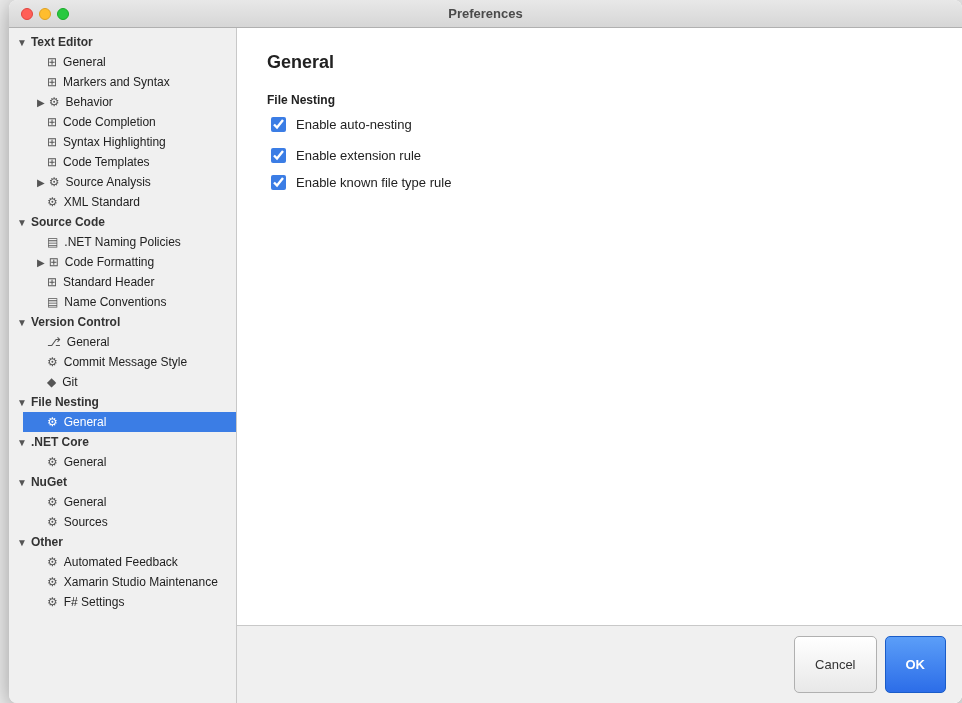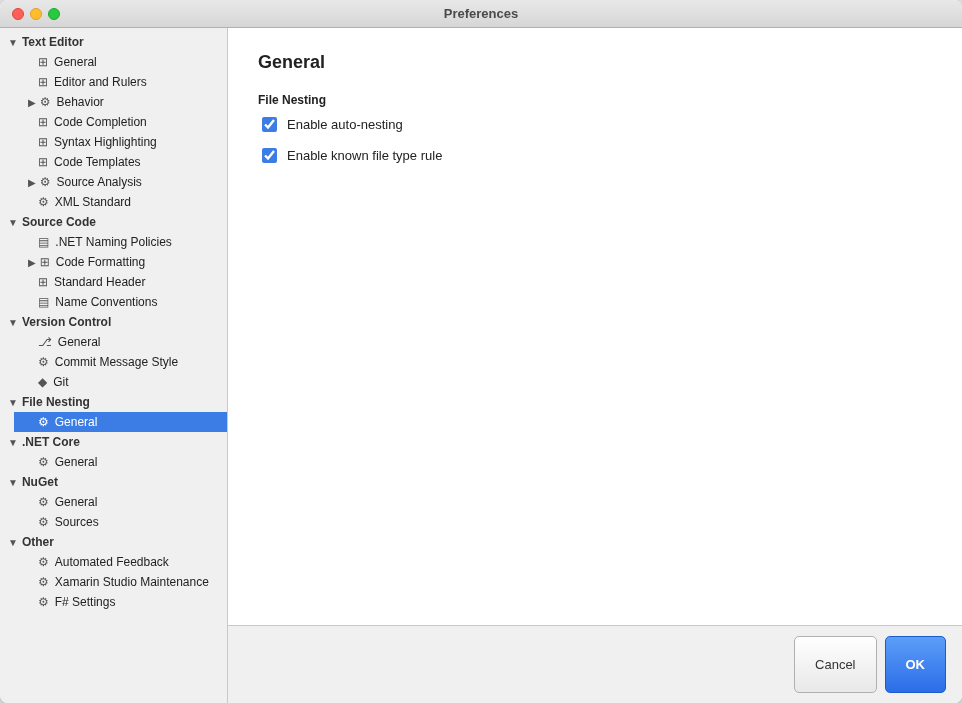--- a/index.html
+++ b/index.html
@@ -14,20 +14,21 @@
     }
     .window {
       width: 962px;
       height: 703px;
       background: #f5f5f5;
       border-radius: 8px;
       box-shadow: 0 4px 24px rgba(0,0,0,0.35);
       display: flex;
       flex-direction: column;
       overflow: hidden;
+      margin-left: 9px;
     }
     .titlebar {
       background: linear-gradient(to bottom, #e8e8e8, #d6d6d6);
       height: 28px;
       display: flex;
       align-items: center;
       padding: 0 12px;
       border-bottom: 1px solid #b0b0b0;
       border-radius: 8px 8px 0 0;
       position: relative;
@@ -200,21 +201,21 @@
         <span class="arrow">▼</span>
         <span>Text Editor</span>
       </div>
       <div class="sidebar-section-indent">
         <div class="sidebar-item">
           <span class="item-icon">⊞</span>
           <span>General</span>
         </div>
         <div class="sidebar-item">
           <span class="item-icon">⊞</span>
-          <span>Editor and Rulers</span>
+          <span>Markers and Syntax</span>
         </div>
         <div class="sidebar-item" style="padding-left:14px;">
           <span class="arrow" style="font-size:10px;margin-right:4px;color:#555;">▶</span>
           <span class="item-icon">⚙</span>
           <span>Behavior</span>
         </div>
         <div class="sidebar-item">
           <span class="item-icon">⊞</span>
           <span>Code Completion</span>
         </div>
@@ -344,20 +345,24 @@
 
         <div class="section-label">File Nesting</div>
 
         <div class="checkbox-row">
           <input type="checkbox" id="auto-nesting" checked="" style="">
           <label class="checkbox-label" for="auto-nesting">Enable auto-nesting</label>
         </div>
 
         <div class="nesting-rules-section">
 
+          <div class="checkbox-row">
+            <input type="checkbox" id="extension-rule" checked="" style="">
+            <label class="checkbox-label" for="extension-rule">Enable extension rule</label>
+          </div>
 
 
           <div class="checkbox-row">
             <input type="checkbox" id="known-file-rule" checked="" style="">
             <label class="checkbox-label" for="known-file-rule">Enable known file type rule</label>
           </div>
 
         </div>
       </div>
 

